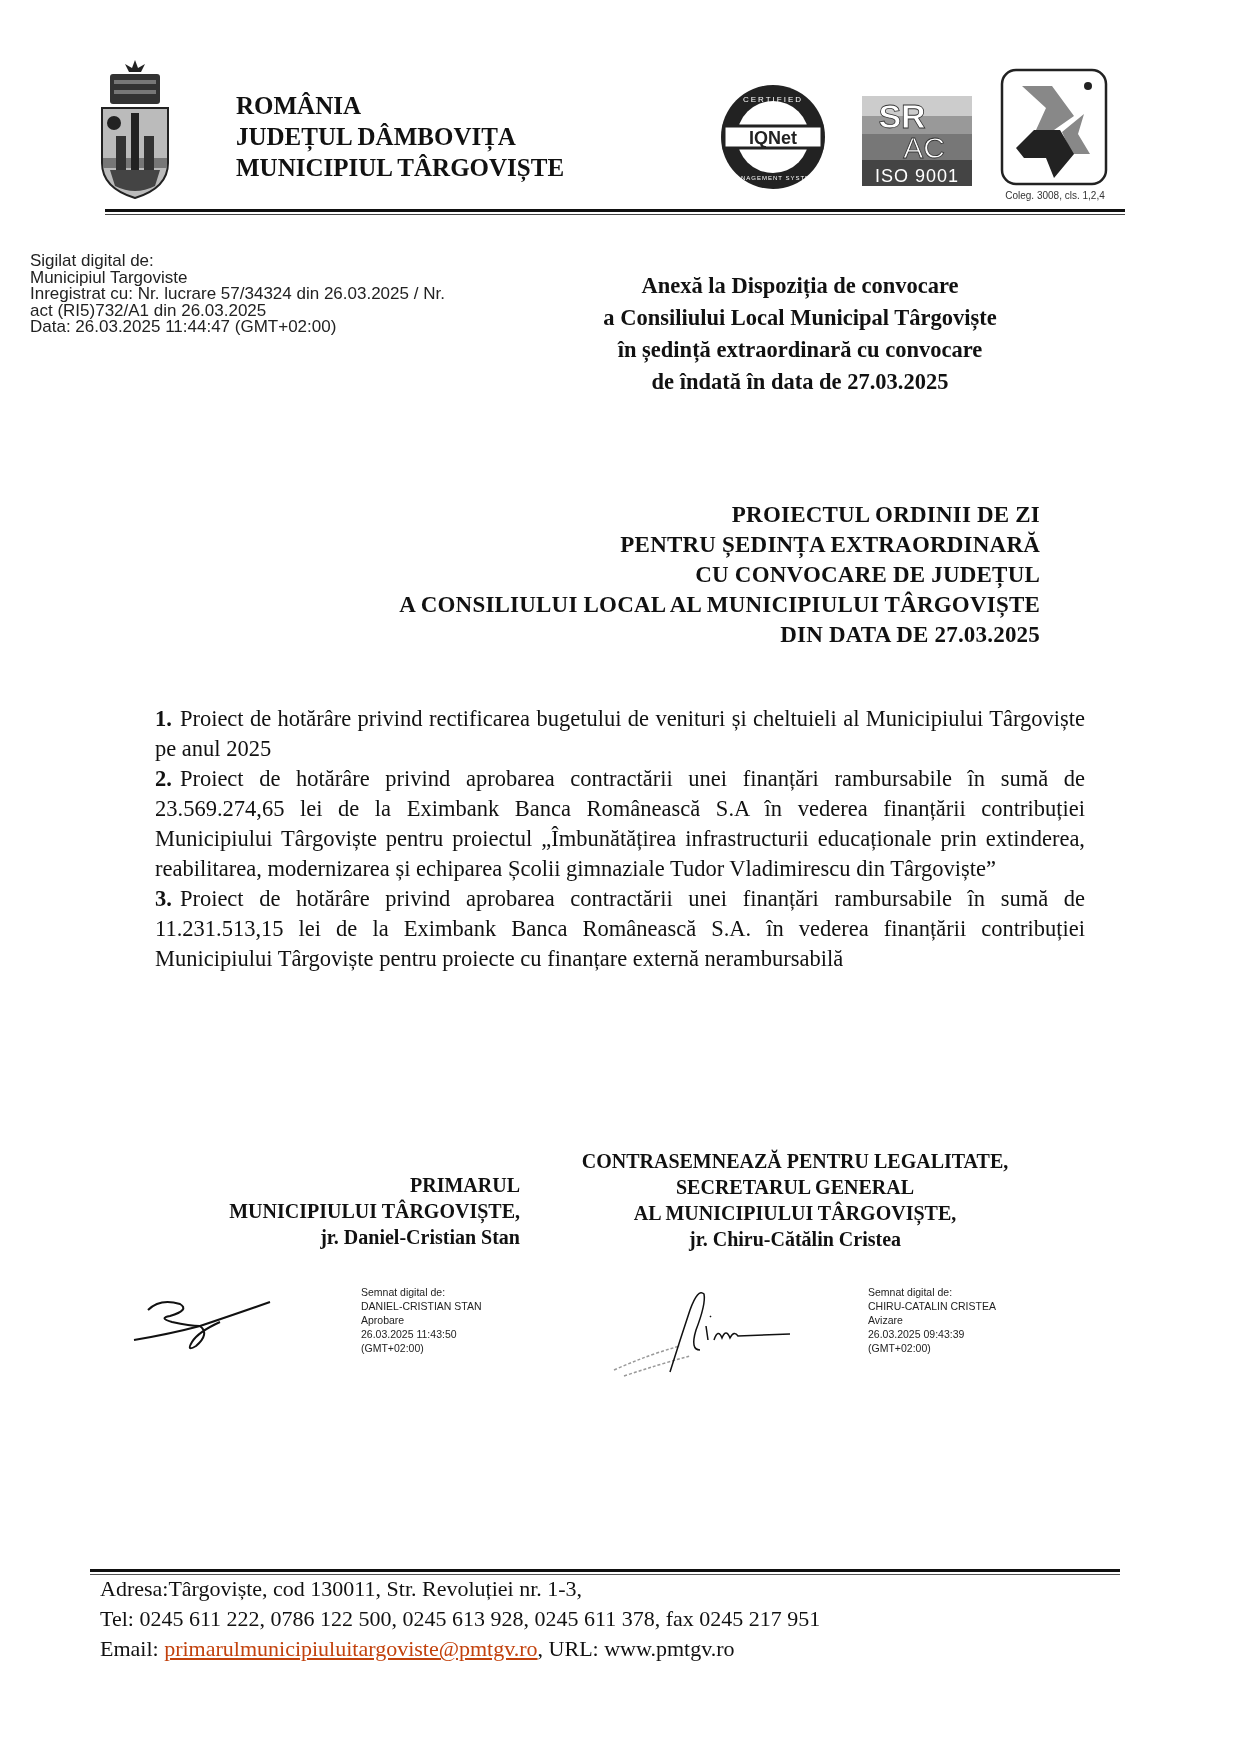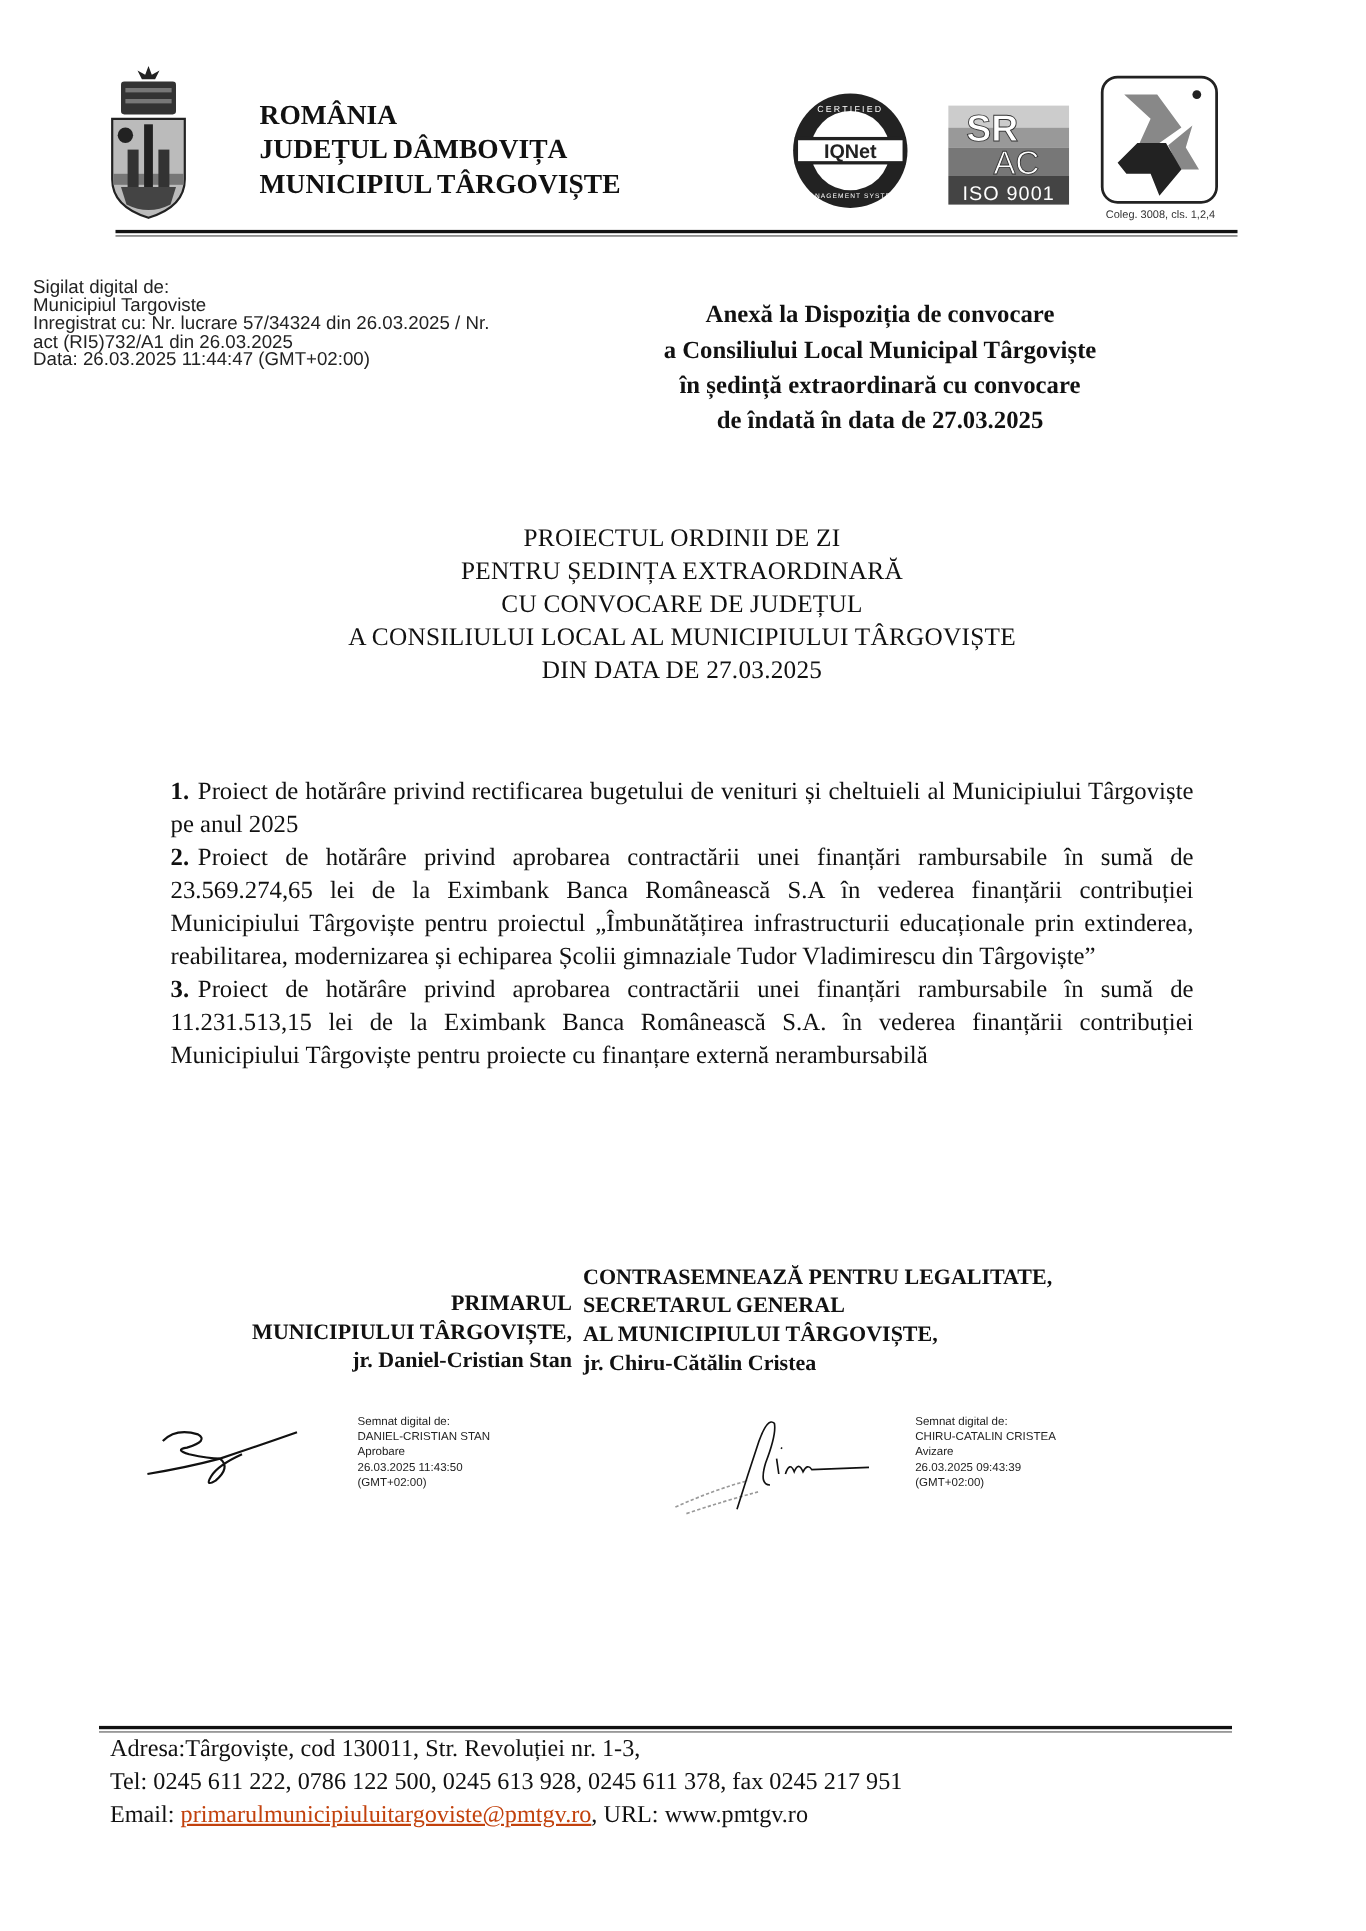--- a/index.html
+++ b/index.html
@@ -16,30 +16,30 @@
   #header-rule { left: 105px; top: 209px; width: 1020px; height: 3px; background: #111; }
   #header-rule2 { left: 105px; top: 214px; width: 1020px; height: 1px; background: #444; }
 
   
   #seal { left: 30px; top: 253px; font-size: 17px; line-height: 16.5px; font-family: "Liberation Sans", sans-serif; color: #222; }
 
   
   #annex { left: 550px; top: 225px; width: 500px; text-align: center; font-size: 22.5px; line-height: 32px; font-weight: bold; margin-top: 45px; }
 
   
-  #doc-title { left: 200px; top: 474px; width: 840px; text-align: center; font-size: 23px; line-height: 30px; font-weight: normal; letter-spacing: 0.2px; }
+  #doc-title { left: 200px; top: 500px; width: 840px; text-align: right; font-size: 23px; line-height: 30px; font-weight: bold; letter-spacing: 0.2px; }
 
   
   #agenda { left: 155px; top: 704px; width: 930px; font-size: 22.5px; line-height: 30px; text-align: justify; }
   .agenda-item .num { font-weight: bold; margin-right: 8px; }
 
   
   #sig-mayor { left: 160px; top: 1172px; width: 360px; text-align: right; font-size: 20px; line-height: 26px; font-weight: bold; }
-  #sig-secretary { left: 530px; top: 1148px; width: 530px; text-align: left; font-size: 20px; line-height: 26px; font-weight: bold; }
-  .stamp { font-family: "Liberation Sans", sans-serif; font-size: 10.5px; line-height: 14px; color: #222; }
+  #sig-secretary { left: 530px; top: 1148px; width: 530px; text-align: center; font-size: 20px; line-height: 26px; font-weight: bold; }
+  .stamp { font-family: "Liberation Sans", sans-serif; font-size: 10.5px; line-height: 14px; color: #222; margin-left: 36px; }
   #stamp-mayor { left: 325px; top: 1285px; }
   #stamp-secretary { left: 832px; top: 1285px; }
   #signature-mayor { left: 130px; top: 1290px; width: 145px; height: 70px; }
   #signature-secretary { left: 610px; top: 1280px; width: 190px; height: 100px; }
 
   
   #footer-rule { left: 90px; top: 1569px; width: 1030px; height: 3px; background: #111; }
   #footer-rule2 { left: 90px; top: 1574px; width: 1030px; height: 1px; background: #555; }
   #footer { left: 100px; top: 1574px; font-size: 22px; line-height: 30px; }
   #footer a { color: #c2410c; text-decoration: underline; }

